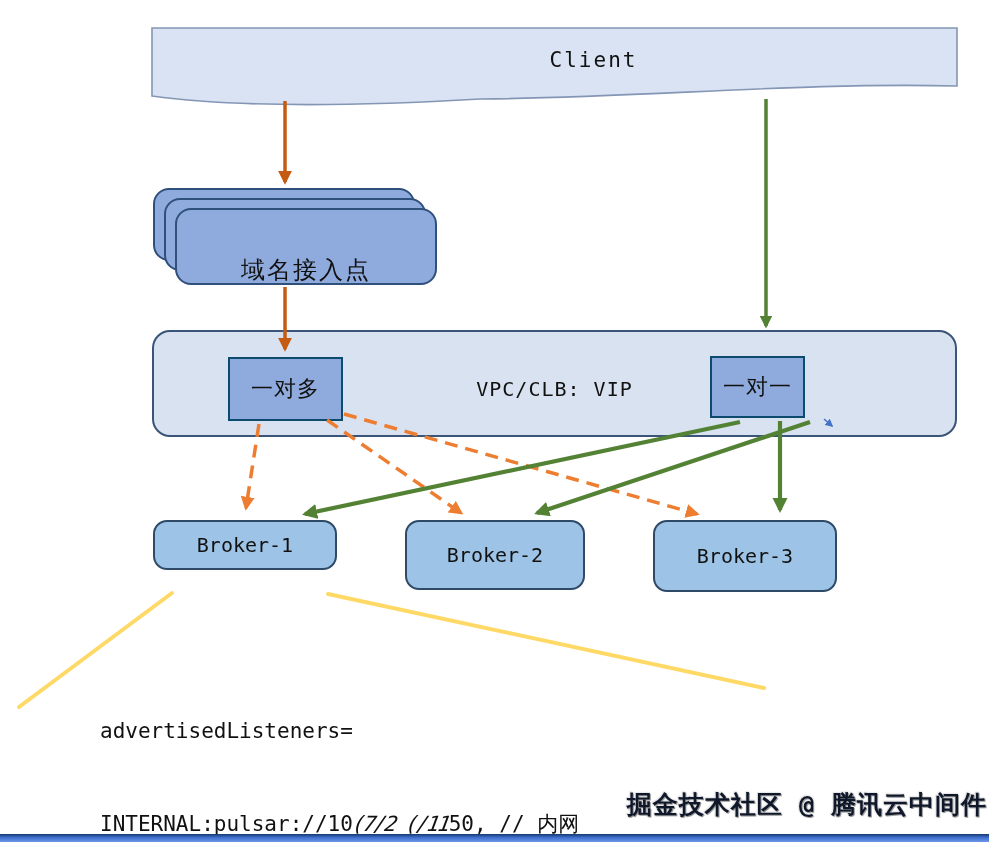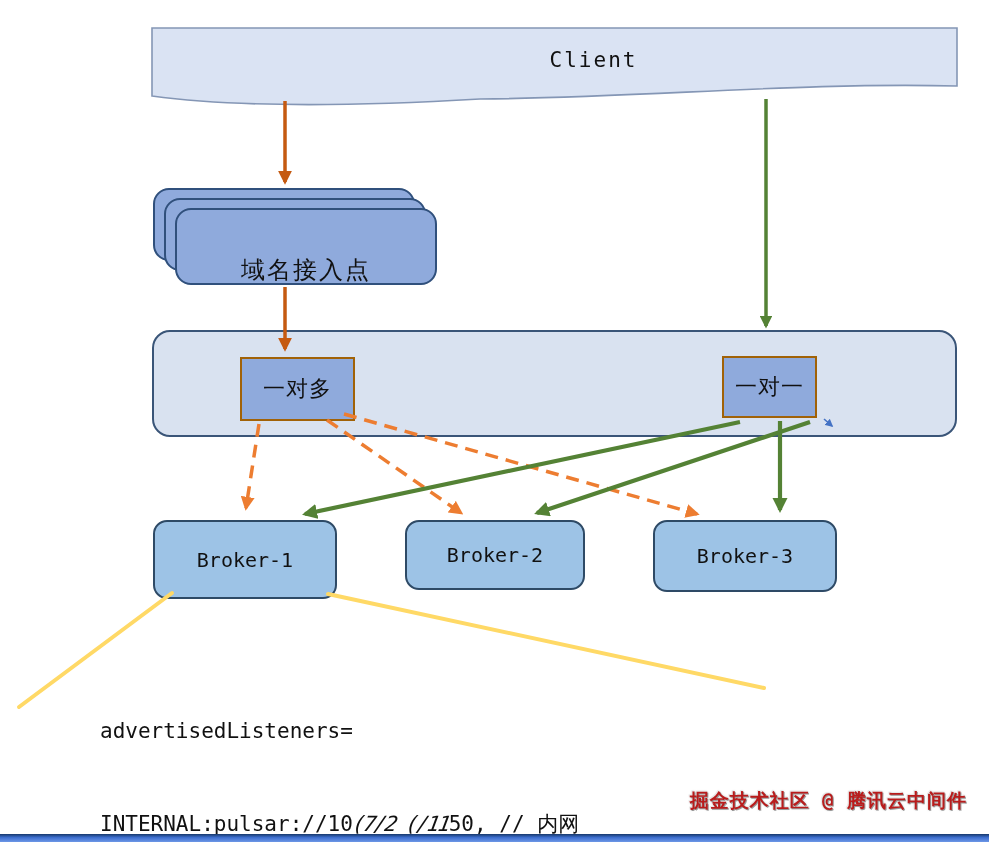--- a/index.html
+++ b/index.html
@@ -7,33 +7,33 @@
          font-family:"DejaVu Sans Mono","Liberation Mono",monospace;color:#111;}
   .layer{position:absolute;left:0;top:0;width:989px;height:842px;}
   svg.layer{pointer-events:none;}
   .boxes{z-index:1;}
   #arrows{z-index:2;}
   .labels{z-index:3;}
 
   .box{position:absolute;box-sizing:border-box;}
   .stackbox{background:#8FAADC;border:2px solid #30507C;border-radius:16px;}
   .vpcbox{background:#D9E2F0;border:2px solid #3A5578;border-radius:18px;}
-  .innerbox{background:#8FAADC;border:2px solid #a16207;display:flex;align-items:center;justify-content:center;
-            font-size:22px;letter-spacing:1px;margin-left:12px;}
+  .innerbox{background:#8FAADC;border:2px solid #0c4a6e;display:flex;align-items:center;justify-content:center;
+            font-size:22px;letter-spacing:1px;}
   .broker{background:#9DC3E6;border:2px solid #2E4A66;border-radius:14px;display:flex;align-items:center;justify-content:center;
           font-size:20px;}
   .lbl{position:absolute;text-align:center;}
 
   #code-block{position:absolute;left:100px;top:654px;z-index:3;font-size:21px;line-height:31px;white-space:pre;}
   .misspell{text-decoration-style:wavy;text-decoration-color:#e0341b;
             text-decoration-thickness:1px;text-underline-offset:4px;}
   .scribble{display:inline-block;font-style:italic;letter-spacing:-2px;transform:skewX(-10deg);}
 
-  #watermark{position:absolute;right:22px;top:788px;z-index:3;font-size:19px;font-weight:bold;letter-spacing:1px;
-             color:#b91c1c;text-shadow:1px 1px 0 #9a9a9a,-1px -1px 0 #e8e8e8,0 0 2px #aaa;}
+  #watermark{position:absolute;right:2px;top:788px;z-index:3;font-size:25px;font-weight:bold;letter-spacing:1px;
+             color:#0f172a;text-shadow:1px 1px 0 #9a9a9a,-1px -1px 0 #e8e8e8,0 0 2px #aaa;}
   #bottom-bar{position:absolute;left:0;top:834px;width:989px;height:8px;z-index:3;
               background:linear-gradient(180deg,#16386b 0%,#3e6fd0 45%,#6d97e6 100%);}
 </style>
 </head>
 <body>
 
 <div id="stage">
 
   <svg class="layer" style="z-index:0" viewBox="0 0 989 842">
     <path d="M152,28 H957 V86 C 800,82 640,98 480,99 C 360,106 240,108 152,96 Z" fill="#DAE3F3" stroke="#8496B5" stroke-width="1.6"></path>
@@ -46,21 +46,21 @@
 
     <div class="box vpcbox" style="left:152px;top:330px;width:805px;height:107px;"></div>
 
     <div class="box innerbox" style="left:228px;top:357px;width:115px;height:64px;">
       <span>一对多</span>
     </div>
     <div class="box innerbox" style="left:710px;top:356px;width:95px;height:62px;">
       <span>一对一</span>
     </div>
 
-    <div class="box broker" style="left:153px;top:520px;width:184px;height:79px;text-align:right;">
+    <div class="box broker" style="left:153px;top:520px;width:184px;height:50px;text-align:right;">
       <span>Broker-1</span>
     </div>
     <div class="box broker" style="left:405px;top:520px;width:180px;height:70px;">
       <span>Broker-2</span>
     </div>
     <div class="box broker" style="left:653px;top:520px;width:184px;height:72px;">
       <span>Broker-3</span>
     </div>
   </div>
 
@@ -94,20 +94,21 @@
 
     <line x1="824" y1="419" x2="832" y2="426" stroke-width="1.6" marker-end="url(#mBlue)" stroke="#4472C4"></line>
 
     <line x1="172" y1="593" x2="19" y2="707" stroke-width="4" stroke-linecap="round" stroke="#FFD966"></line>
     <line x1="328" y1="594" x2="764" y2="688" stroke-width="4" stroke-linecap="round" stroke="#FFD966"></line>
   </svg>
 
   <div class="layer labels">
     <div class="lbl" style="left:152px;top:48px;width:883px;font-size:21px;letter-spacing:2px;">Client</div>
     <div class="lbl" style="left:175px;top:234px;width:262px;font-size:24px;letter-spacing:2px;margin-top:20px;">域名接入点</div>
+    <div class="lbl" style="left:152px;top:377px;width:805px;font-size:20px;letter-spacing:1px;">VPC/CLB: VIP</div>
   </div>
 
   <div id="code-block">
     <div><span class="misspell">advertisedListeners=</span></div>
     <div><span>INTERNAL:pulsar://10</span><span class="scribble">(7/2 (/11</span><span>50, // 内网</span></div>
     
     
     
     
   </div>

